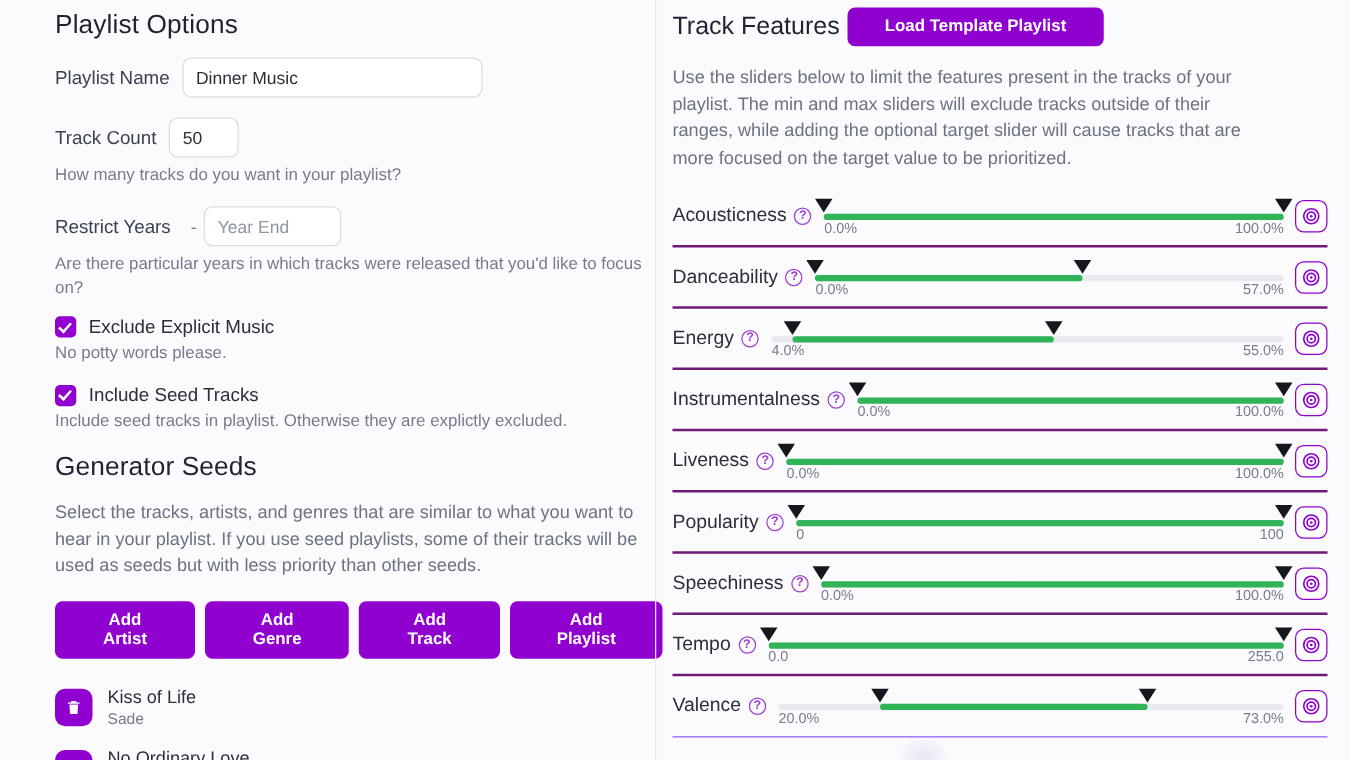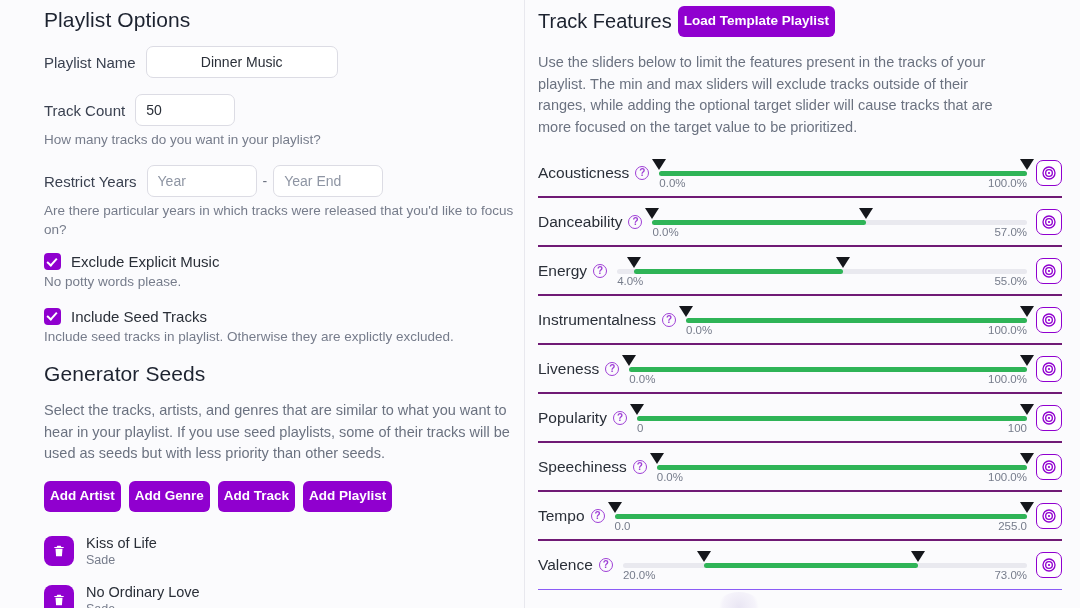--- a/index.html
+++ b/index.html
@@ -25,22 +25,22 @@
   .field-label {
     font-size: 15px; color: #3a4150; font-weight: 400;
     margin-right: 10px; white-space: nowrap;
   }
   .tinput {
     border: 1px solid #dcdce4; border-radius: 7px; background: #fff;
     font-family: "Liberation Sans", sans-serif; font-size: 14px;
     color: #2a2f38; padding: 7px 10px; outline: none;
   }
   .tinput::placeholder { color: #8e95a3; }
-  .w-name { width: 192px; text-align: center; }
-  .w-count { width: 100px; }
+  .w-name { width: 240px; }
+  .w-count { width: 56px; }
   .w-year { width: 110px; }
   .dash { margin: 0 6px; color: #6d7382; font-size: 14px; }
   .helper {
     font-size: 13.5px; color: #767c8b; line-height: 1.42;
     margin: 4px 0 16px 0; max-width: 470px;
   }
   .helper.tight { margin-bottom: 14px; }
 
   .check-row { display: flex; align-items: center; margin-bottom: 2px; }
   .cbox {
@@ -58,21 +58,21 @@
   }
 
   .seed-desc {
     font-size: 14.5px; color: #6b7280; line-height: 1.5;
     max-width: 478px; margin: 0 0 16px 0;
   }
   .btn-row { display: flex; gap: 8px; margin-bottom: 22px; }
   .btn {
     background: #9000cf; color: #fff; border: none; border-radius: 6px;
     font-family: "Liberation Sans", sans-serif;
-    font-size: 13.5px; font-weight: 700; padding: 8px 6px; cursor: pointer;
+    font-size: 13.5px; font-weight: 700; padding: 8px 30px; cursor: pointer;
     line-height: 1.1;
   }
   .seed-item { display: flex; align-items: center; margin-bottom: 14px; }
   .seed-icon {
     width: 30px; height: 30px; border-radius: 8px; background: #9000cf;
     margin-right: 12px; flex: none;
     display: flex; align-items: center; justify-content: center;
   }
   .seed-text { display: flex; flex-direction: column; }
   .seed-title { font-size: 14.5px; color: #2a2f38; line-height: 1.25; }
@@ -151,21 +151,20 @@
     <div style="height:12px"></div>
 
     <div class="field-row">
       <span class="field-label">Track Count</span>
       <input class="tinput w-count" value="50" style="">
     </div>
     <div class="helper">How many tracks do you want in your playlist?</div>
 
     <div class="field-row">
       <span class="field-label">Restrict Years</span>
-      <input class="tinput w-year" placeholder="Year" style="">
       <span class="dash">-</span>
       <input class="tinput w-year" placeholder="Year End" style="">
     </div>
     <div class="helper tight">Are there particular years in which tracks were released that you'd like to focus on?</div>
 
     <div class="check-row">
       <span class="cbox"></span>
       <span class="check-label">Exclude Explicit Music</span>
     </div>
     <div class="check-help">No potty words please.</div>

